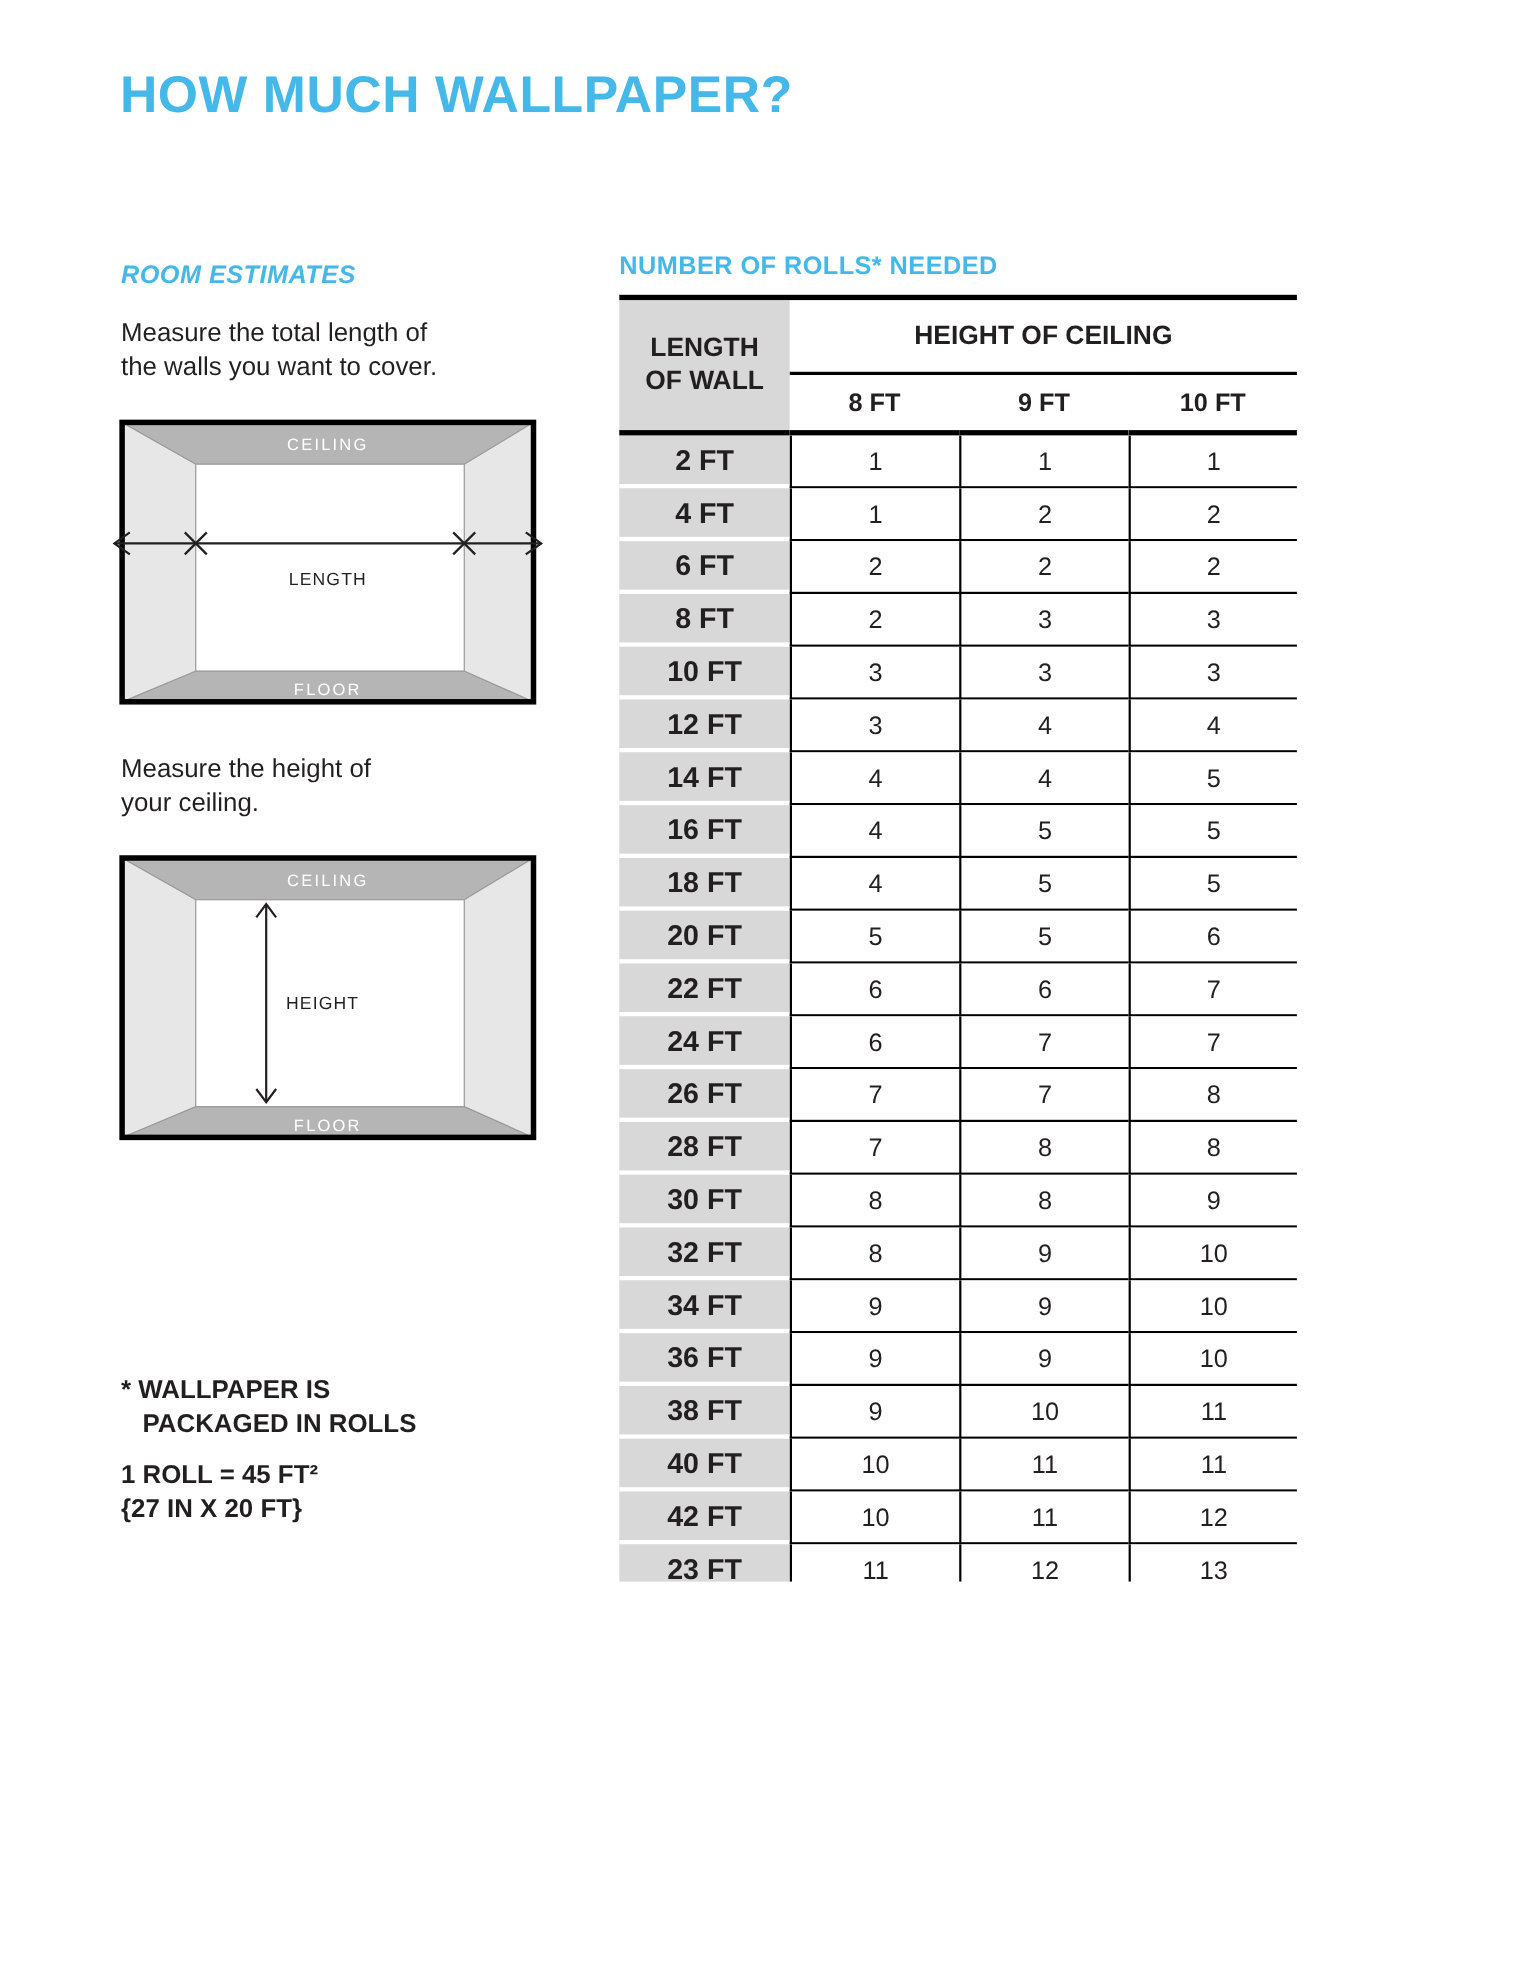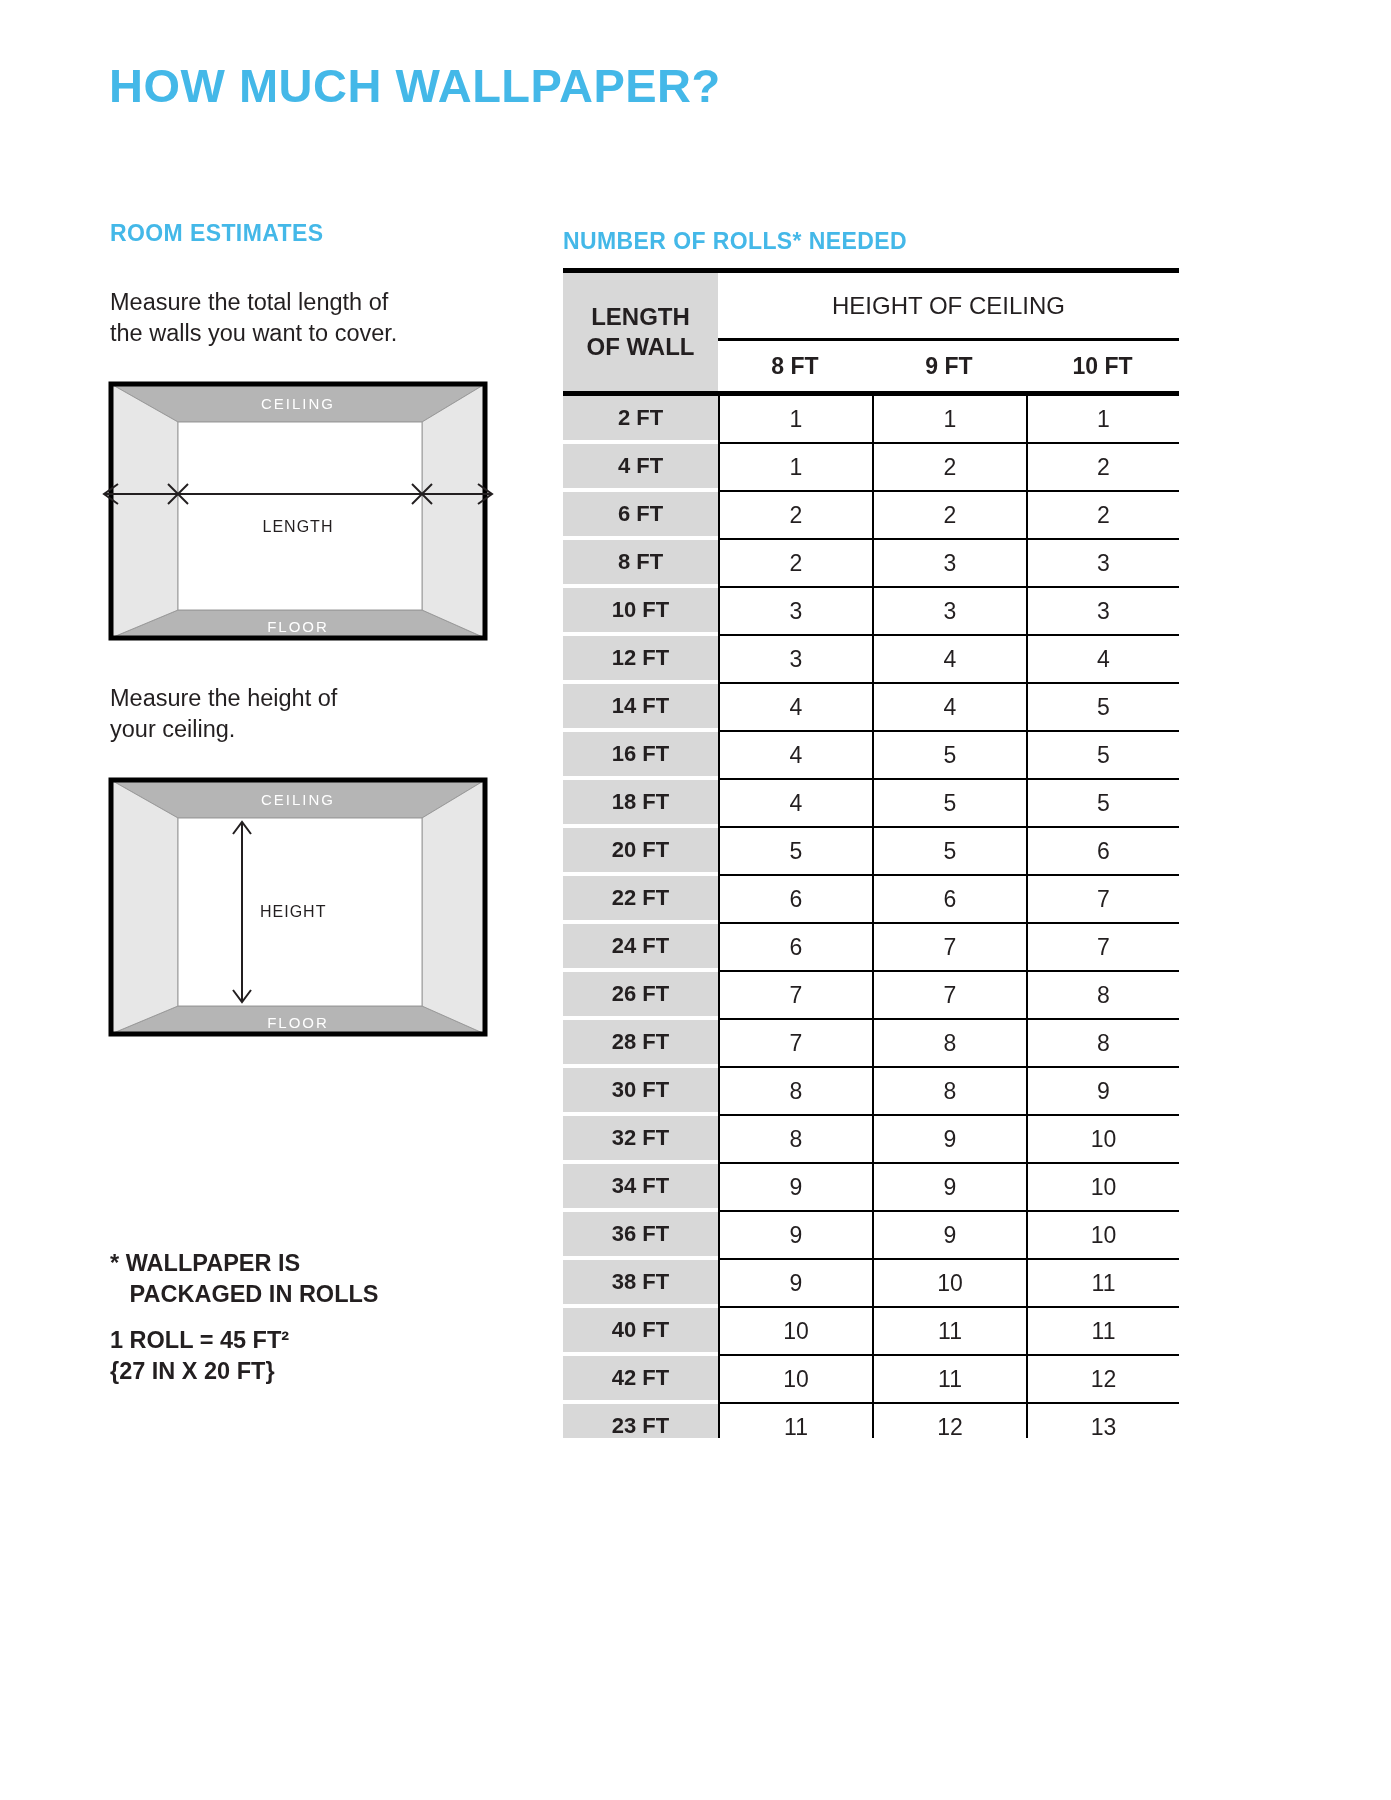--- a/index.html
+++ b/index.html
@@ -3,21 +3,21 @@
 <meta charset="utf-8">
 <style>
   * { margin:0; padding:0; box-sizing:border-box; }
   html,body { background:#ffffff; }
   body { font-family:"Liberation Sans","DejaVu Sans",sans-serif; color:#231f20; }
   .page { position:relative; width:1391px; height:1438px; background:#fff; overflow:hidden;margin-left:38px; }
 
   .title { position:absolute; left:71px; top:58px; font-size:47px; font-weight:700; color:#44b8e8; letter-spacing:0.5px; }
 
   .sec-head { font-size:23px; font-weight:700; color:#44b8e8; letter-spacing:0.4px; }
-  .left-head { position:absolute; left:72px; top:220px; }
+  .left-head { position:absolute; left:72px; top:236px;font-style:italic; }
   .right-head { position:absolute; left:525px; top:228px; width:616px; text-align:left; }
 
   .para { position:absolute; left:72px; font-size:23.5px; line-height:1.33; white-space:pre-line; color:#231f20; }
   .p1 { top:287px; }
   .p2 { top:683px; }
   .p3 { top:1077px; }
   .note { position:absolute; left:72px; font-size:23.5px; line-height:1.33; font-weight:700; white-space:pre-line; }
   .n1 { top:1248px; }
   .n2 { top:1325px; }
 
@@ -25,24 +25,24 @@
   .d1 { top:380px; }
   .d2 { top:776px; }
   .diag text { font-family:"Liberation Sans","DejaVu Sans",sans-serif; }
   .band-label { fill:#ffffff; font-size:15px; letter-spacing:2px; font-weight:400; }
   .measure-label { fill:#231f20; font-size:16px; letter-spacing:1px; }
 
   .tbl-wrap { position:absolute; left:525px; top:268px; width:616px; }
   table.rolls { width:100%; table-layout:fixed; border-collapse:separate; border-spacing:0; border-top:5px solid #000; }
   .rolls th, .rolls td { text-align:center; vertical-align:middle; padding:0; }
   .rolls th.lenwall { background:#d8d8d8; font-size:24px; font-weight:700; line-height:1.25; white-space:pre-line; border-bottom:5px solid #000; }
-  .rolls th.group { font-size:24px; font-weight:400; background:#fff; border-bottom:3px solid #000; height:68px; }
+  .rolls th.group { font-size:24px; font-weight:700; background:#fff; border-bottom:3px solid #000; height:68px; }
   .rolls th.ft { font-size:23px; font-weight:700; background:#fff; border-bottom:5px solid #000; height:55px; }
   .rolls td { height:48px; font-size:23px; }
-  .rolls td.lbl { background:#d8d8d8; font-weight:700; font-size:22px; border-bottom:4px solid #fff; }
+  .rolls td.lbl { background:#d8d8d8; font-weight:700; font-size:26px; border-bottom:4px solid #fff; }
   .rolls td.val { background:#fff; border-left:2px solid #000; border-bottom:2px solid #000; }
   .rolls tr.last td.lbl { border-bottom:none; }
   .stub { width:155px; height:9px; background:#d8d8d8; }
 </style>
 </head>
 <body>
 
 <div class="page">
 
   <h1 class="title">HOW MUCH WALLPAPER?</h1>

